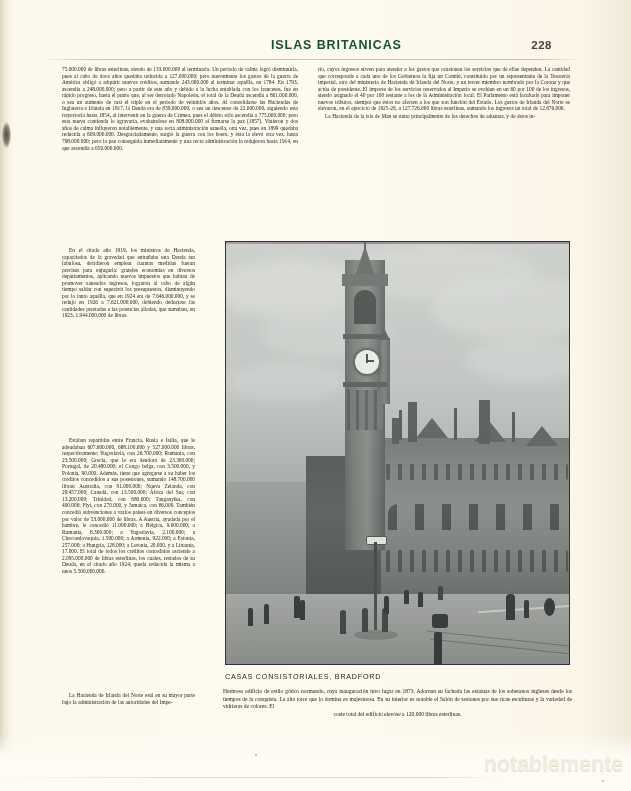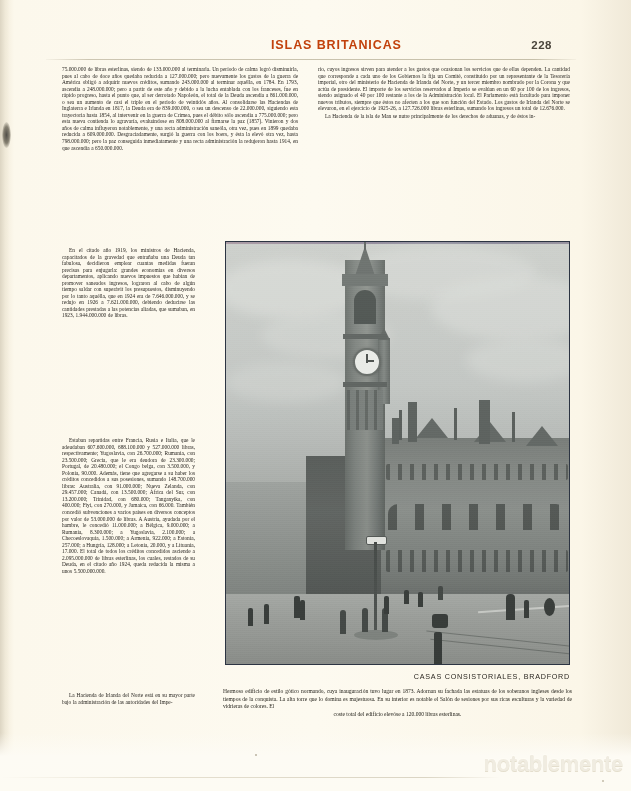--- a/index.html
+++ b/index.html
@@ -36,21 +36,21 @@
     opacity:.75;
   }
 
   
   .header{
     position:absolute;left:46px;top:38px;width:530px;height:22px;
   }
   .hdr-title{
     position:absolute;left:225px;top:0;
     font-family:"Liberation Sans", sans-serif;
-    font-weight:700;font-size:12.5px;letter-spacing:.9px;color:#c2410c;
+    font-weight:700;font-size:12.5px;letter-spacing:.9px;color:#14532d;
   }
   .hdr-page{
     position:absolute;right:24px;top:1px;
     font-family:"Liberation Sans", sans-serif;
     font-weight:700;font-size:11.5px;letter-spacing:.5px;color:#4a453c;
   }
   .hdr-rule{
     position:absolute;left:0;top:21px;width:530px;height:1px;
     background:linear-gradient(90deg,rgba(190,182,164,.1),#cdc6b2 8%,#c6bfa9 92%,rgba(190,182,164,.1));
   }
@@ -214,21 +214,21 @@
   }
   .photo-topstain{
     position:absolute;left:0;top:-2px;width:345px;height:4px;
     background:linear-gradient(90deg,#8d6f86,#6d5a7d 30%,#4c4a6e 70%,#6a5f7c);
     opacity:.65;
   }
 
   
   .caption-title{
     position:absolute;left:225px;top:672px;width:345px;
-    text-align:right;
+    text-align:left;
     font-family:"Liberation Sans", sans-serif;
     font-size:7.2px;letter-spacing:.75px;color:#2a2620;font-weight:400;
   }
   .caption-body{
     position:absolute;left:223px;top:688px;width:349px;
     font-size:5.55px;line-height:7.6px;color:#222019;
     text-align:justify;
   }
   .caption-body .last{display:block;text-align:center;}
 

